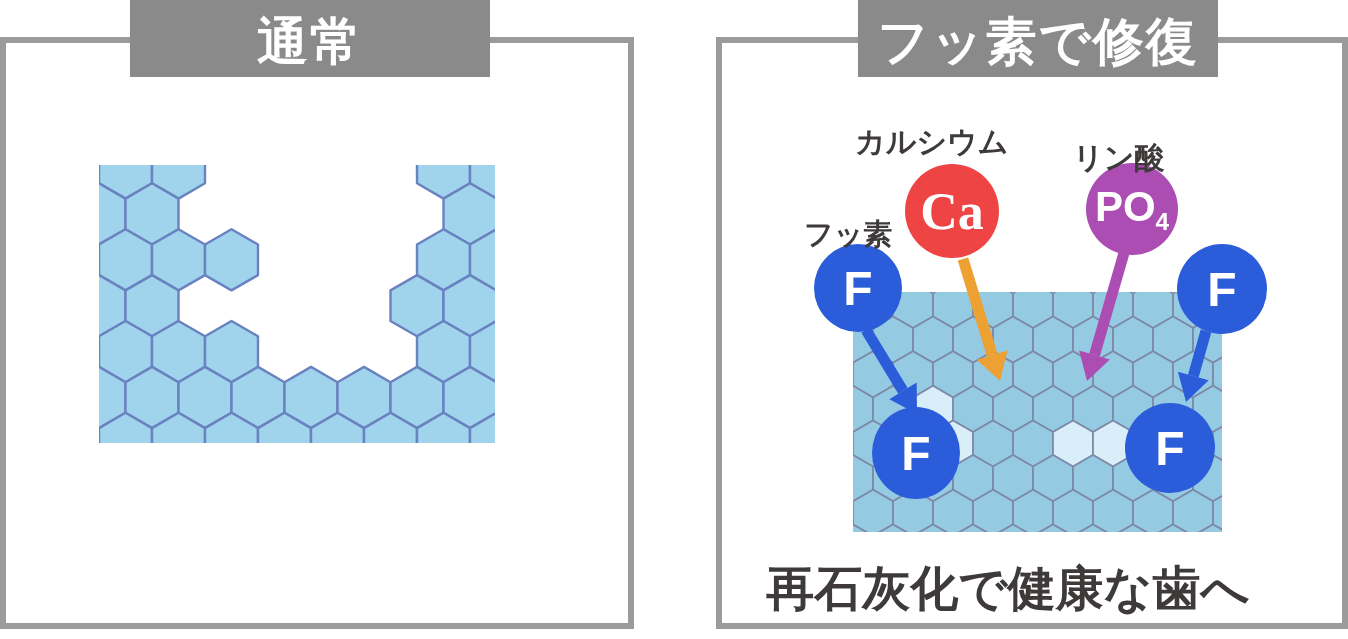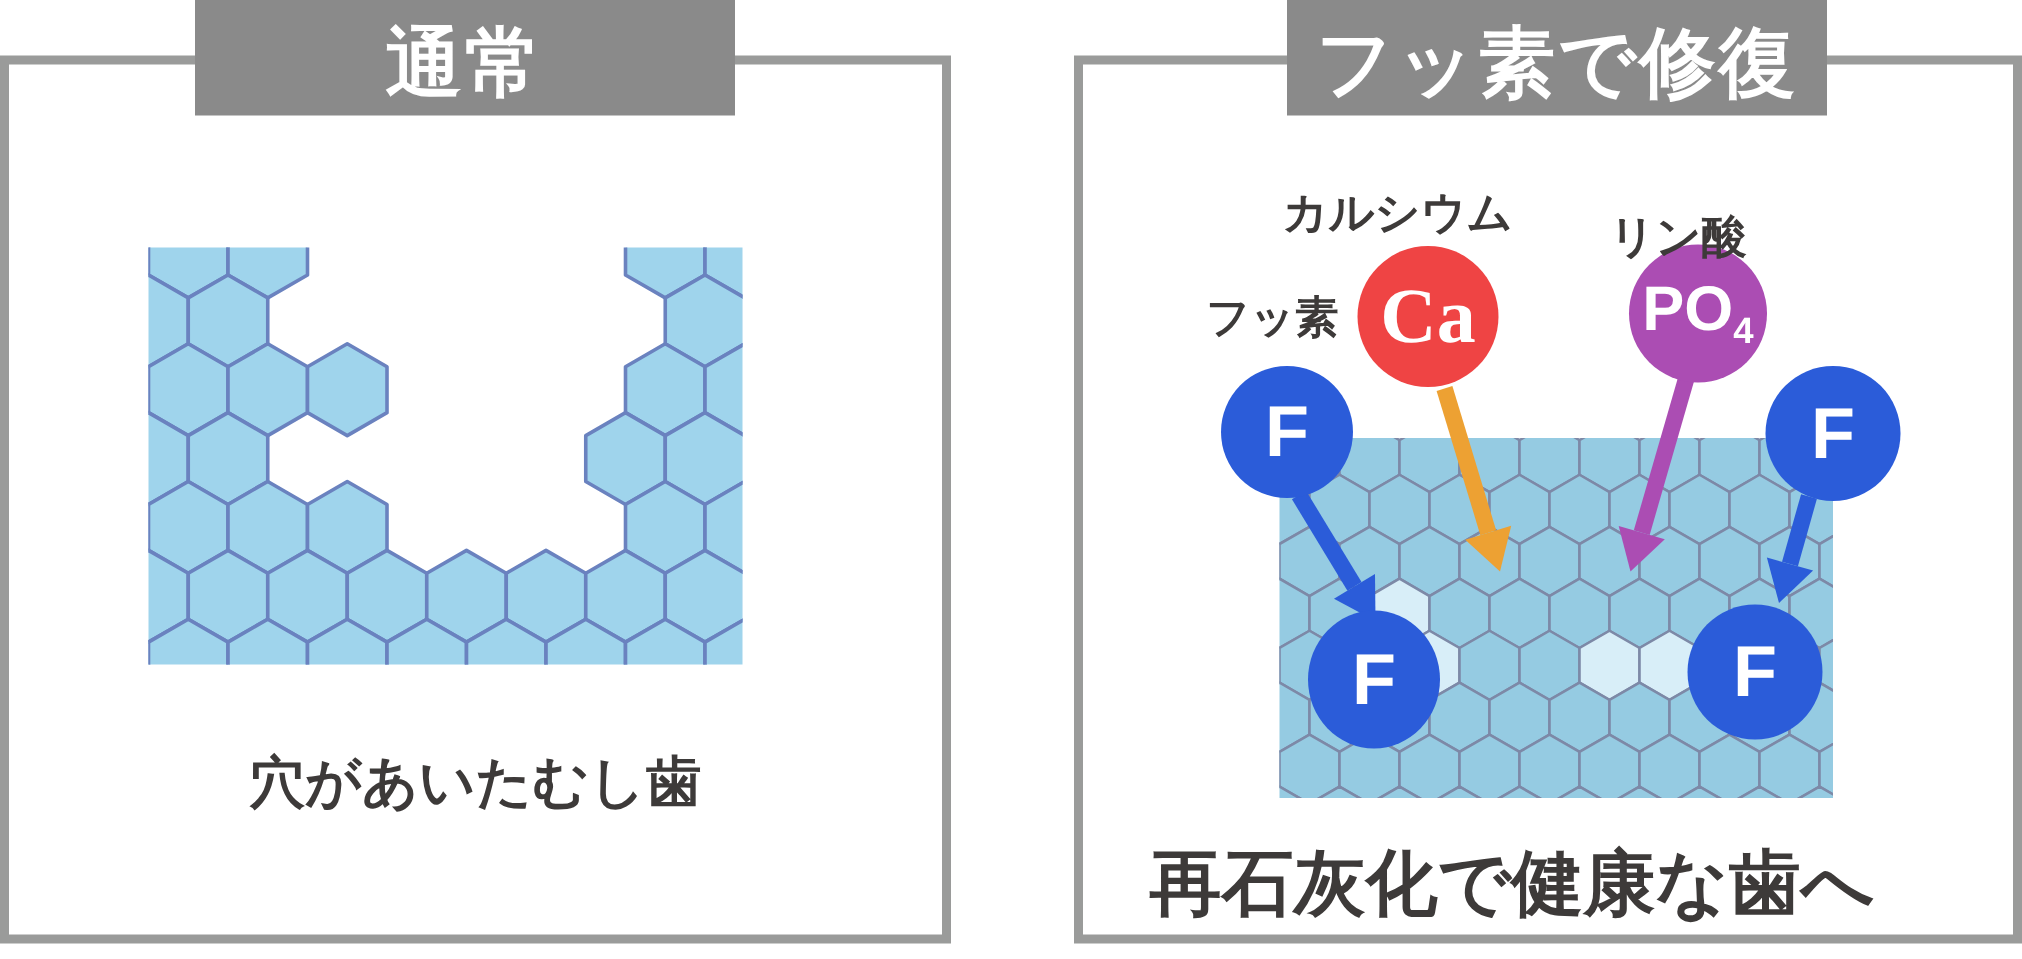--- a/index.html
+++ b/index.html
@@ -12,21 +12,21 @@
               display:flex;align-items:flex-end;justify-content:center;
               font-size:51px;font-weight:bold;letter-spacing:2px;z-index:6;}
   #header-left{left:130px;width:360px;}
   #header-right{left:858px;width:360px;}
   .caption{position:absolute;color:#3d3a39;font-weight:bold;text-align:center;z-index:5;}
   #caption-left{left:2px;width:630px;top:488px;font-size:37px;line-height:67px;}
   #caption-right{left:692px;width:632px;top:557px;font-size:48px;}
   .ion-label{position:absolute;color:#3d3a39;font-weight:bold;font-size:30px;z-index:5;}
   #label-calcium{left:855px;top:122px;width:180px;}
   #label-phosphate{left:1073px;top:128px;width:140px;margin-top:10px;}
-  #label-fluoride{left:804px;top:192px;width:100px;font-size:29px;}
+  #label-fluoride{left:804px;top:215px;width:100px;font-size:29px;}
   .badge{position:absolute;border-radius:50%;color:#ffffff;font-weight:bold;
          display:flex;align-items:center;justify-content:center;z-index:4;}
   svg.gfx{position:absolute;z-index:1;}
   #arrows{position:absolute;left:0;top:0;z-index:3;}
   .sub{font-size:0.58em;vertical-align:-0.35em;}
 </style>
 </head>
 <body>
 
 <div id="stage">
@@ -75,21 +75,20 @@
       <polygon points="26.5,247.8 53.0,263.1 53.0,293.7 26.5,309.0 -0.0,293.7 -0.0,263.1" fill="#9fd4ec" stroke="#6a82bf" stroke-width="2.4" stroke-linejoin="round"></polygon>
       <polygon points="79.5,247.8 106.0,263.1 106.0,293.7 79.5,309.0 53.0,293.7 53.0,263.1" fill="#9fd4ec" stroke="#6a82bf" stroke-width="2.4" stroke-linejoin="round"></polygon>
       <polygon points="132.5,247.8 159.0,263.1 159.0,293.7 132.5,309.0 106.0,293.7 106.0,263.1" fill="#9fd4ec" stroke="#6a82bf" stroke-width="2.4" stroke-linejoin="round"></polygon>
       <polygon points="185.5,247.8 212.0,263.1 212.0,293.7 185.5,309.0 159.0,293.7 159.0,263.1" fill="#9fd4ec" stroke="#6a82bf" stroke-width="2.4" stroke-linejoin="round"></polygon>
       <polygon points="238.5,247.8 265.0,263.1 265.0,293.7 238.5,309.0 212.0,293.7 212.0,263.1" fill="#9fd4ec" stroke="#6a82bf" stroke-width="2.4" stroke-linejoin="round"></polygon>
       <polygon points="291.5,247.8 318.0,263.1 318.0,293.7 291.5,309.0 265.0,293.7 265.0,263.1" fill="#9fd4ec" stroke="#6a82bf" stroke-width="2.4" stroke-linejoin="round"></polygon>
       <polygon points="344.5,247.8 371.0,263.1 371.0,293.7 344.5,309.0 318.0,293.7 318.0,263.1" fill="#9fd4ec" stroke="#6a82bf" stroke-width="2.4" stroke-linejoin="round"></polygon>
       <polygon points="397.5,247.8 424.0,263.1 424.0,293.7 397.5,309.0 371.0,293.7 371.0,263.1" fill="#9fd4ec" stroke="#6a82bf" stroke-width="2.4" stroke-linejoin="round"></polygon>
     </svg>
   <div class="caption" id="caption-left">
-    <div>穴があいたむし歯</div>
   </div>
   <div class="header-bar" id="header-left">
     <span>通常</span>
   </div>
 
   <div class="panel" id="panel-right"></div>
   <svg class="gfx" id="enamel-right" style="left:853px;top:292px" width="369" height="240" viewBox="0 0 369 240">
       <polygon points="-20.0,-10.1 0.0,1.4 0.0,24.6 -20.0,36.1 -40.0,24.6 -40.0,1.4" fill="#95cbe2" stroke="#7d89a7" stroke-width="1.7" stroke-linejoin="round"></polygon>
       <polygon points="20.0,-10.1 40.0,1.4 40.0,24.6 20.0,36.1 -0.0,24.6 -0.0,1.4" fill="#95cbe2" stroke="#7d89a7" stroke-width="1.7" stroke-linejoin="round"></polygon>
       <polygon points="60.0,-10.1 80.0,1.4 80.0,24.6 60.0,36.1 40.0,24.6 40.0,1.4" fill="#95cbe2" stroke="#7d89a7" stroke-width="1.7" stroke-linejoin="round"></polygon>

